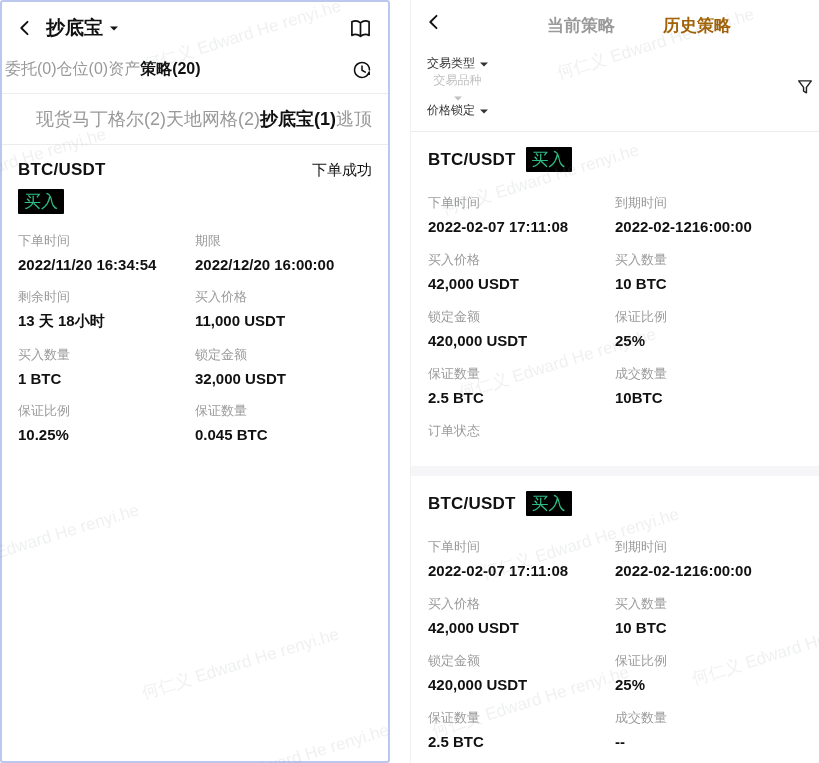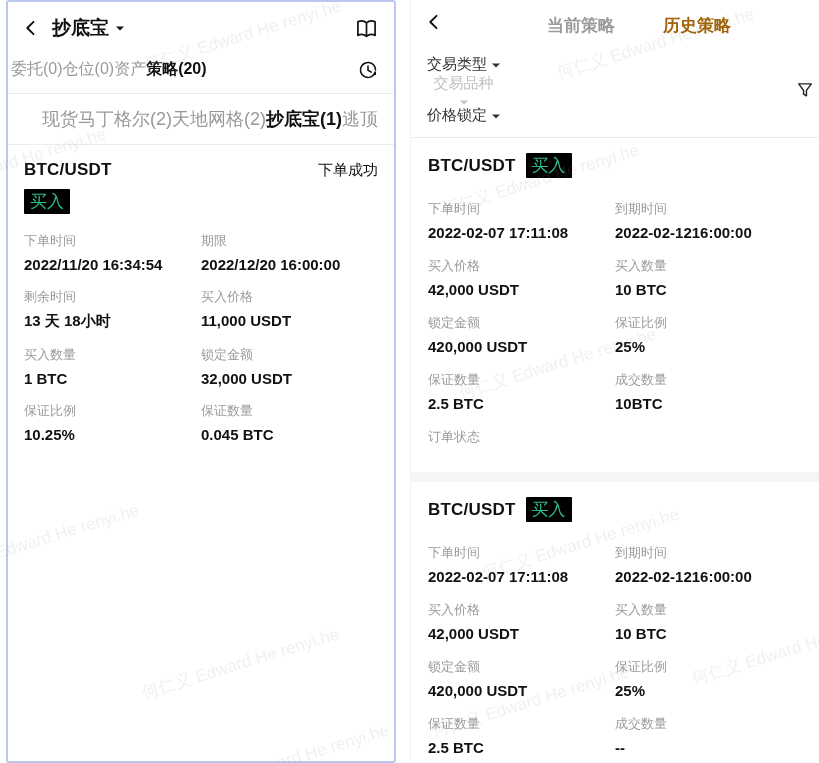--- a/index.html
+++ b/index.html
@@ -2,21 +2,21 @@
 <html><head>
 <meta charset="utf-8">
 <style>
   html,body{margin:0;padding:0;}
   body{width:819px;height:763px;overflow:hidden;background:#fff;
        font-family:"Liberation Sans","DejaVu Sans",sans-serif;color:#111;position:relative;}
   #stage{position:absolute;inset:0;}
 
   
   .left-panel{position:absolute;left:0;top:0;width:390px;height:763px;box-sizing:border-box;
-              border:2px solid #bcc7ef;border-radius:3px;background:#fff;overflow:hidden;margin-left:6px;}
+              border:2px solid #bcc7ef;border-radius:3px;background:#fff;overflow:hidden;}
   .lp-header{display:flex;align-items:center;padding:13px 16px 8px 14px;}
   .lp-title{display:flex;align-items:center;gap:7px;font-size:19px;font-weight:700;margin-left:12px;}
   .caret{width:0;height:0;border:4.5px solid transparent;border-top-color:currentColor;
          transform:translateY(2.5px);display:inline-block;}
   .push-right{margin-left:auto;}
 
   .lp-tabs{display:flex;align-items:center;gap:27px;padding:10px 16px 13px 3px;
            font-size:16px;color:#999;white-space:nowrap;}
   .lp-tabs .tab.active{color:#111;font-weight:700;}
   .divider{height:1px;background:#ececec;}
@@ -38,21 +38,21 @@
   
   .right-panel{position:absolute;left:410px;top:0;width:409px;height:763px;box-sizing:border-box;
                background:#fff;border-left:1px solid #f1f1f3;overflow:hidden;}
   .rp-header{position:relative;display:flex;align-items:center;justify-content:center;gap:26px;
              padding:14px 16px 9px;}
   .rp-back{position:absolute;left:14px;top:13px;}
   .rp-tab{font-size:17px;font-weight:700;color:#9a9a9a;margin-left:48px;}
   .rp-tab.active{color:#a16207;}
 
   .rp-filters{display:flex;align-items:center;gap:32px;padding:9px 5px 12px 16px;
-              font-size:15px;color:#333;font-weight:500;}
+              font-size:12px;color:#333;font-weight:500;}
   .filter{display:flex;align-items:center;gap:5px;}
   .filter.inactive{color:#c0c0c0;flex-direction:column;}
 
   .rp-card{padding:15px 17px 20px 17px;}
   .rp-card-head{display:flex;align-items:center;gap:10px;}
   .rp-card .badge{margin-top:0;}
   .rp-card .field-grid{margin-top:22px;row-gap:16px;}
   .section-sep{height:10px;background:#f6f6f8;}
 
   

